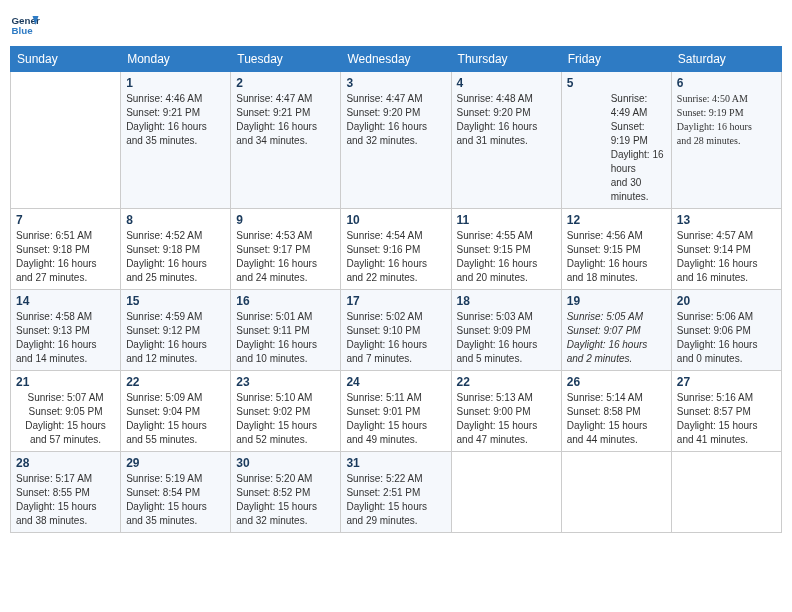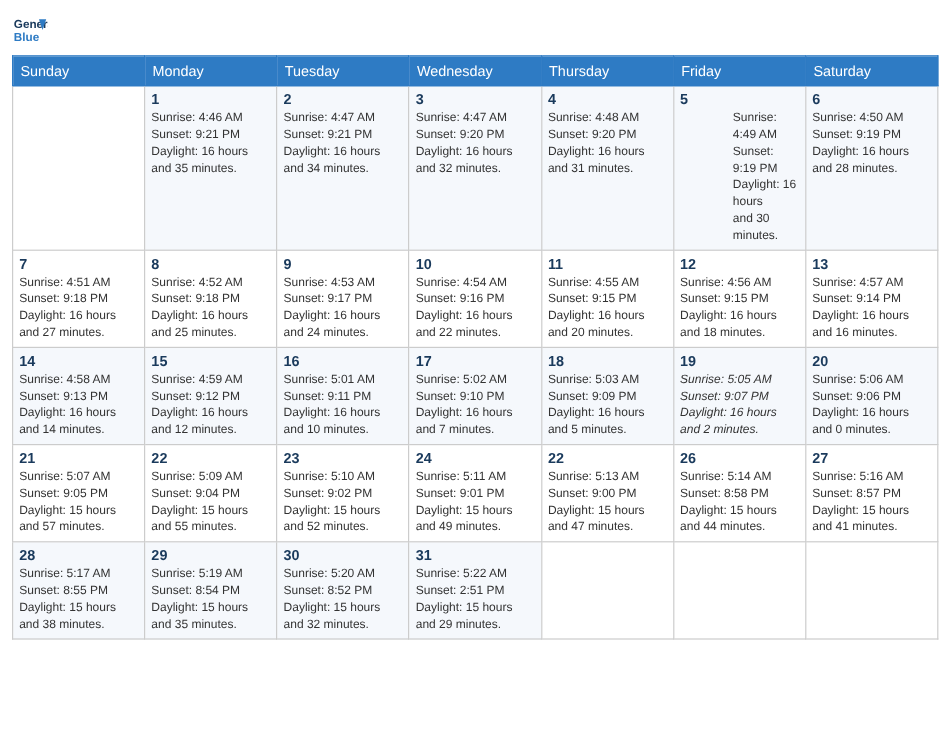--- a/index.html
+++ b/index.html
@@ -140,30 +140,30 @@
         </td>
         <td>
           <span class="day-number">5</span>
           <div class="day-info" style="white-space: pre-line; margin-left: 44px;">Sunrise: 4:49 AM
 Sunset: 9:19 PM
 Daylight: 16 hours
 and 30 minutes.</div>
         </td>
         <td>
           <span class="day-number">6</span>
-          <div class="day-info" style="white-space: pre-line;">Sunrise: 4:50 AM
+          <div class="day-info" style="white-space: pre-line; font-family: Liberation Serif, serif;">Sunrise: 4:50 AM
 Sunset: 9:19 PM
 Daylight: 16 hours
 and 28 minutes.</div>
         </td>
       </tr>
       <tr>
         <td>
           <span class="day-number">7</span>
-          <div class="day-info" style="white-space: pre-line;">Sunrise: 4:51 AM
+          <div class="day-info" style="white-space: pre-line;">Sunrise: 6:51 AM
 Sunset: 9:18 PM
 Daylight: 16 hours
 and 27 minutes.</div>
         </td>
         <td>
           <span class="day-number">8</span>
           <div class="day-info" style="white-space: pre-line;">Sunrise: 4:52 AM
 Sunset: 9:18 PM
 Daylight: 16 hours
 and 25 minutes.</div>
@@ -251,21 +251,21 @@
           <span class="day-number">20</span>
           <div class="day-info" style="white-space: pre-line;">Sunrise: 5:06 AM
 Sunset: 9:06 PM
 Daylight: 16 hours
 and 0 minutes.</div>
         </td>
       </tr>
       <tr>
         <td>
           <span class="day-number">21</span>
-          <div class="day-info" style="white-space: pre-line;">Sunrise: 5:07 AM
+          <div class="day-info" style="white-space: pre-line; text-align: center;">Sunrise: 5:07 AM
 Sunset: 9:05 PM
 Daylight: 15 hours
 and 57 minutes.</div>
         </td>
         <td>
           <span class="day-number">22</span>
           <div class="day-info" style="white-space: pre-line;">Sunrise: 5:09 AM
 Sunset: 9:04 PM
 Daylight: 15 hours
 and 55 minutes.</div>

